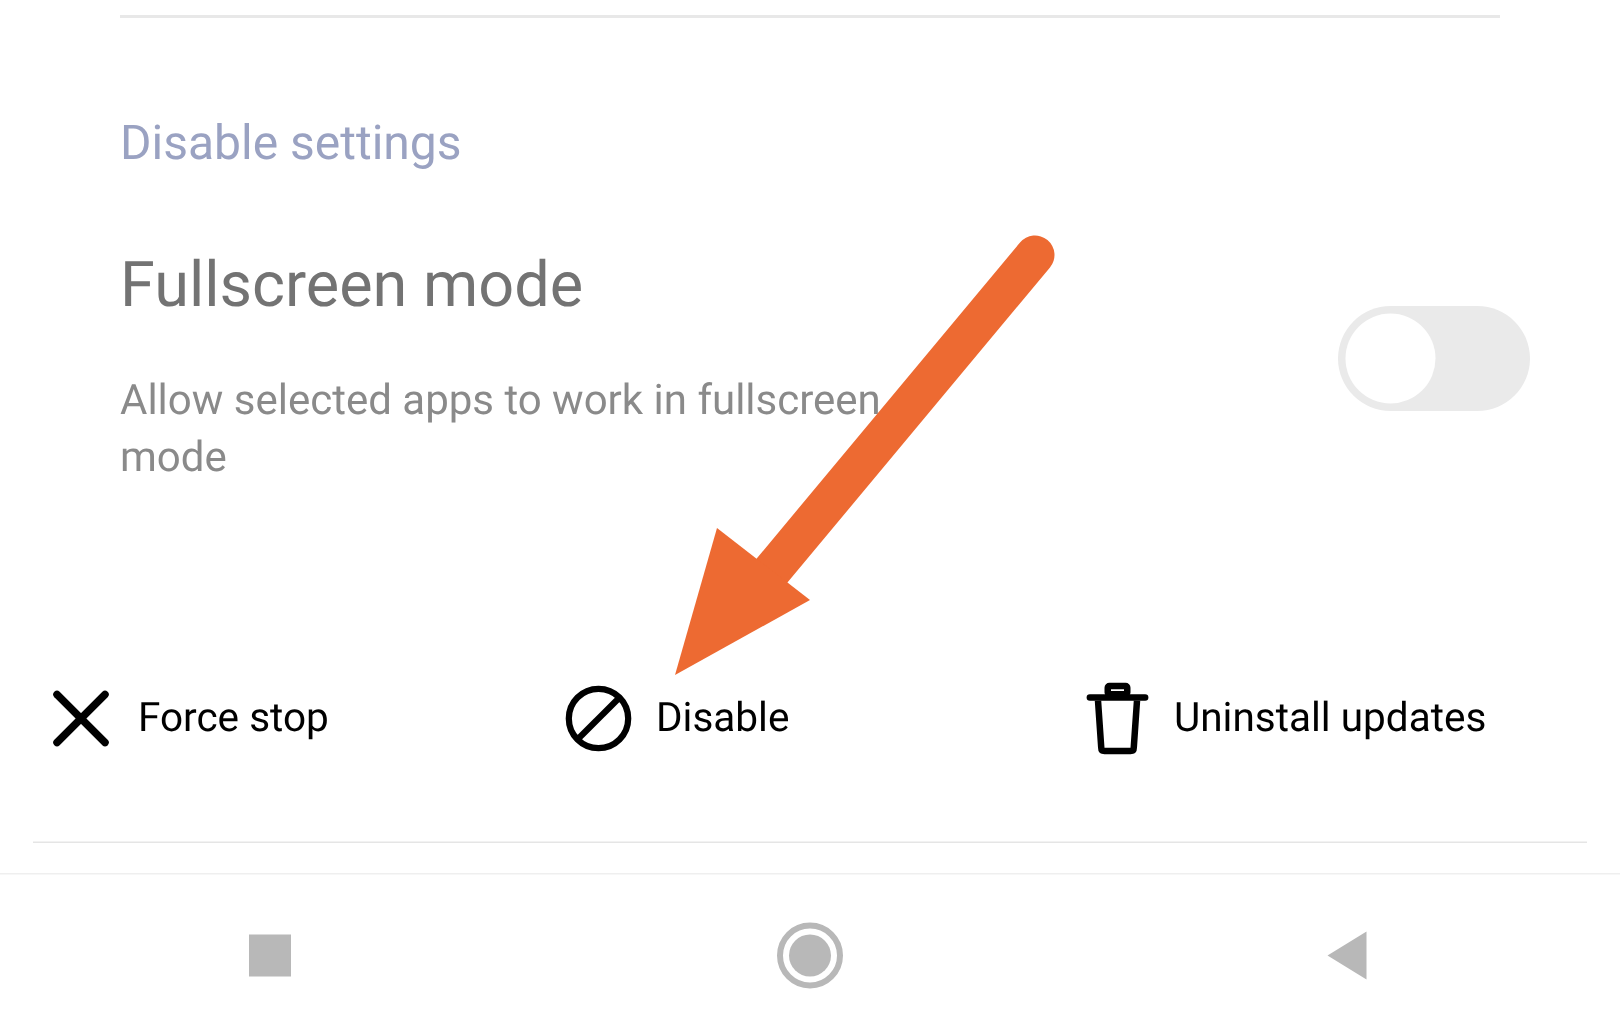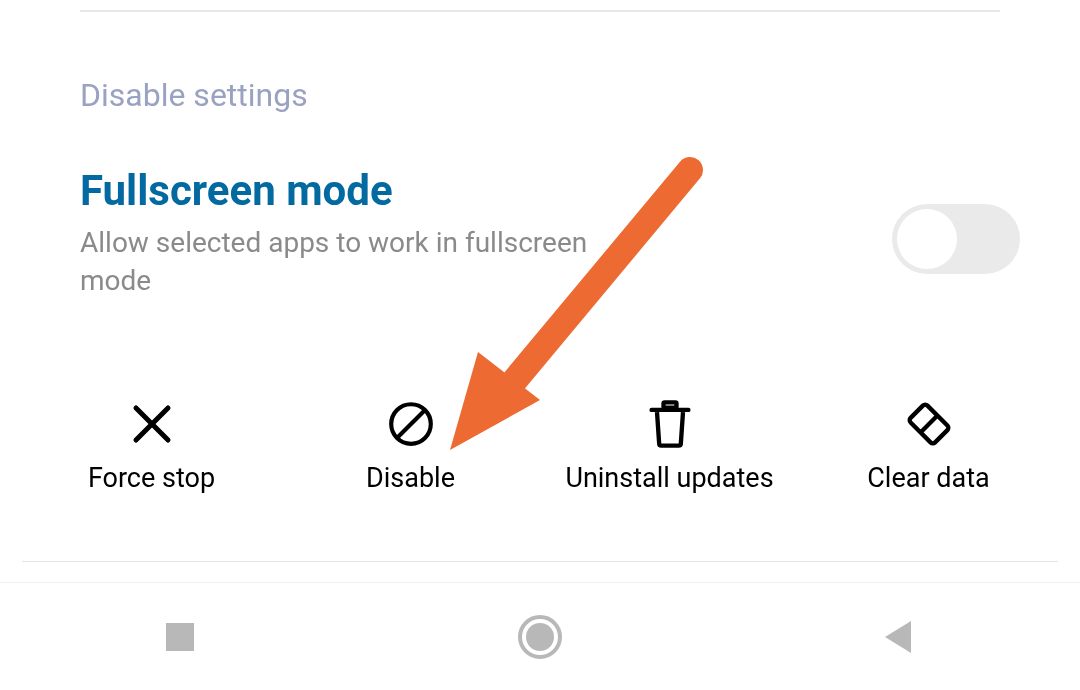--- a/index.html
+++ b/index.html
@@ -29,24 +29,24 @@
     left: 80px;
     right: 60px;
     display: flex;
     align-items: flex-start;
     justify-content: space-between;
   }
 
   .setting-text { flex: 1; padding-right: 40px; }
   .setting-title {
     font-size: 42px;
-    font-weight: 700;
-    color: #0369a1;
+    font-weight: 400;
+    color: #737373;
     line-height: 1.1;
-    margin-bottom: 10px;
+    margin-bottom: 34px;
   }
   .setting-desc {
     font-size: 28px;
     font-weight: 400;
     color: #8a8a8a;
     line-height: 1.35;
     max-width: 540px;
   }
 
   .toggle {
@@ -75,21 +75,20 @@
     top: 396px;
     height: 166px;
     display: flex;
     justify-content: space-between;
     border-bottom: 1px solid #e5e5e5;
   }
 
   .action-btn {
     flex: 1;
     display: flex;
-    flex-direction: column;
     align-items: center;
     justify-content: flex-start;
     gap: 10px;
     padding: 0 4px;
   }
 
   .action-btn .ic {
     width: 56px;
     height: 56px;
     display: flex;
@@ -176,29 +175,20 @@
     <div class="ic">
       <svg viewBox="0 0 48 48" width="52" height="52">
         <rect x="18" y="4" width="12" height="5" rx="1" fill="none" stroke="#000" stroke-width="4"></rect>
         <line x1="7" y1="11" x2="41" y2="11" stroke="#000" stroke-width="4" stroke-linecap="round"></line>
         <path d="M12 13 L14 42 Q14 44 16 44 L32 44 Q34 44 34 42 L36 13" fill="none" stroke="#000" stroke-width="4" stroke-linejoin="round"></path>
       </svg>
     </div>
     <div class="action-label">Uninstall updates</div>
   </div>
 
-  <div class="action-btn">
-    <div class="ic">
-      <svg viewBox="0 0 48 48" width="52" height="52">
-        <rect x="8" y="13" width="32" height="22" rx="3" transform="rotate(45 24 24)" fill="none" stroke="#000" stroke-width="4"></rect>
-        <line x1="16" y1="32" x2="32" y2="16" stroke="#000" stroke-width="4"></line>
-      </svg>
-    </div>
-    <div class="action-label">Clear data</div>
-  </div>
 
 </div>
 
 <svg class="arrow-overlay" viewBox="0 0 300 320">
   <defs></defs>
   <line x1="260" y1="20" x2="60" y2="260" stroke="#ed6a32" stroke-width="26" stroke-linecap="round"></line>
   <polygon points="20,300 110,250 48,202" fill="#ed6a32"></polygon>
 </svg>
 
 <div class="nav-bar">

